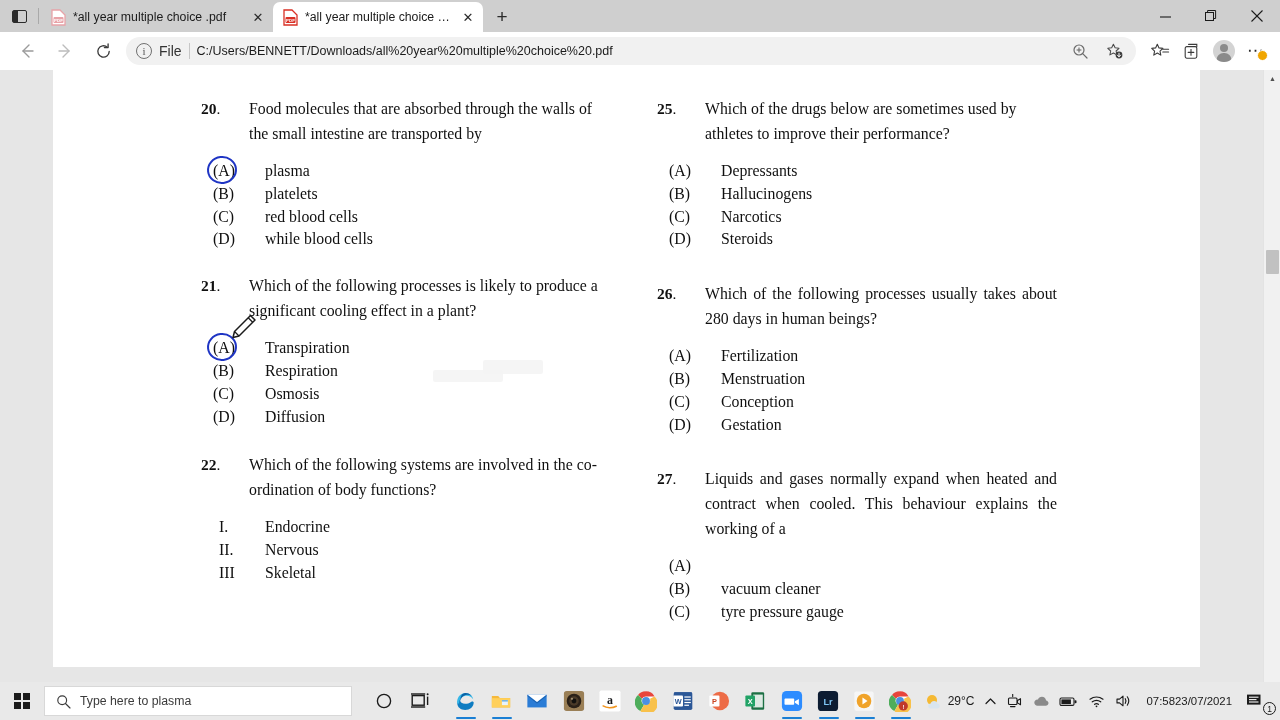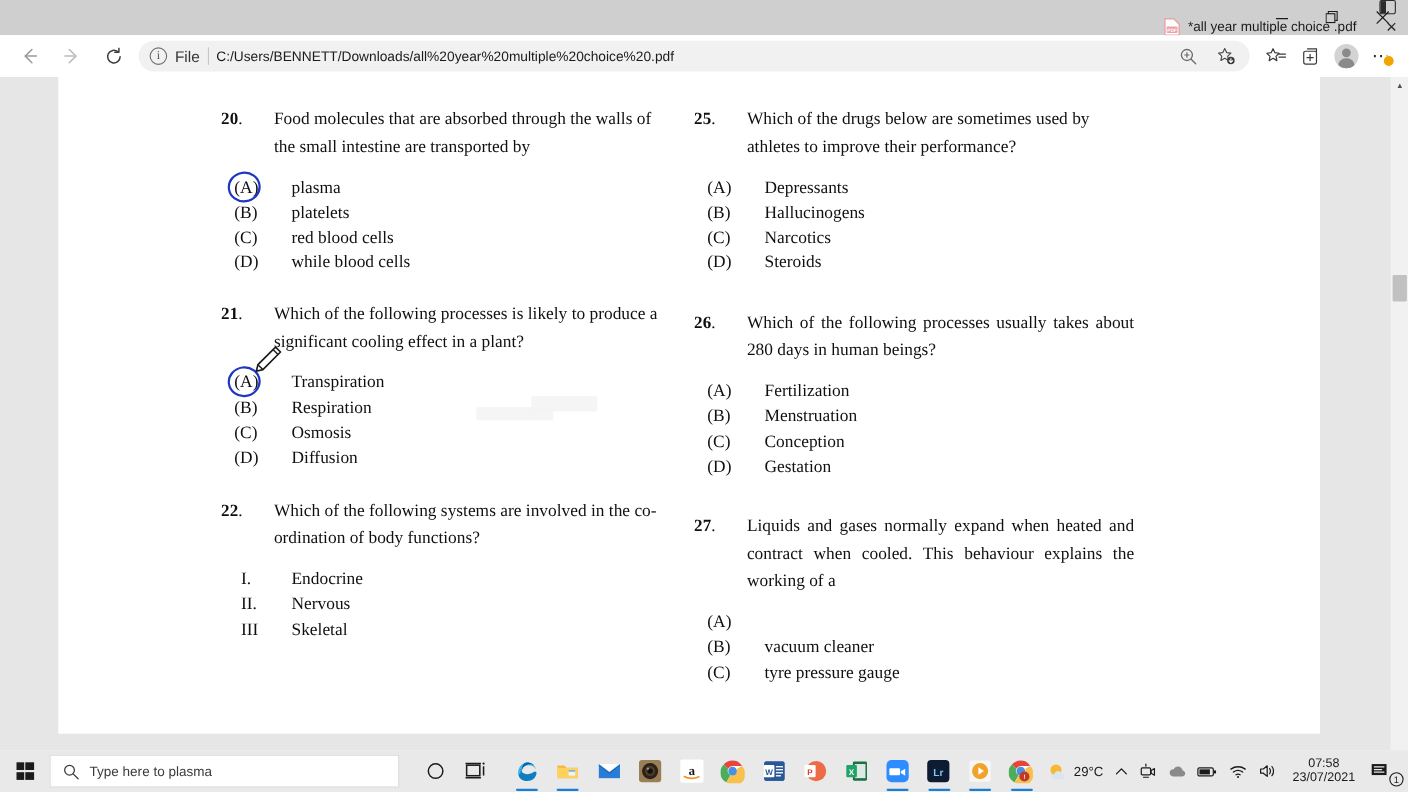--- a/index.html
+++ b/index.html
@@ -8,21 +8,21 @@
     overflow: hidden;
     font-family: "Liberation Sans", sans-serif;
     background: #ffffff;
   }
 
   
   .tabstrip {
     position: absolute; top: 0; left: 0;
     width: 1280px; height: 32px;
     background: #cfcfcf;
-    display: flex; align-items: flex-end; flex-direction: column;
+    display: flex; align-items: flex-end;
   }
   .tabs-btn {
     width: 38px; height: 32px;
     display: flex; align-items: center; justify-content: center;
   }
   .tabs-btn .sq {
     width: 15px; height: 13px;
     border: 1.6px solid #2b2b2b; border-radius: 2px;
     position: relative;
   }
@@ -140,21 +140,21 @@
     position: absolute; left: 53px; top: 0;
     width: 1147px; height: 597px;
     background: #ffffff;
   }
   .col {
     position: absolute; top: 26px;
     font-family: "Liberation Serif", serif;
     color: #101010;
   }
   .col-left  { left: 148px; width: 410px; }
-  .col-right { left: 578px; width: 400px; }
+  .col-right { left: 604px; width: 400px; }
 
   .qblock { margin-bottom: 0; position: relative; }
   .qhead { display: flex; }
   .qnum {
     width: 48px; flex: none; font-weight: bold; font-size: 15.5px;
     line-height: 25px;
   }
   .qnum .dot { font-weight: normal; }
   .qtext {
     flex: 1; font-size: 15.8px; line-height: 25px;
@@ -240,21 +240,21 @@
   .appico { width: 22px; height: 22px; display:block; }
   .tray {
     margin-left: auto; display: flex; align-items: center;
     height: 38px; gap: 0; padding-right: 2px;
   }
   .tray-item {
     height: 38px; display: flex; align-items: center; justify-content: center;
     padding: 0 5px; color: #1b1b1b; font-size: 12px;
   }
   .tray-clock {
-    display: flex; flex-direction: column; align-items: center;
+    display: flex; flex-direction: row; align-items: center;
     justify-content: center; line-height: 13px; font-size: 11.4px;
     padding: 0 9px; color: #1b1b1b;
   }
   .notif-badge {
     position: absolute; right: 2px; bottom: 5px;
     width: 13px; height: 13px; border-radius: 50%;
     border: 1.4px solid #1b1b1b; background: #e9e9e9;
     font-size: 8.5px; display: flex; align-items: center; justify-content: center;
     color: #1b1b1b;
   }

